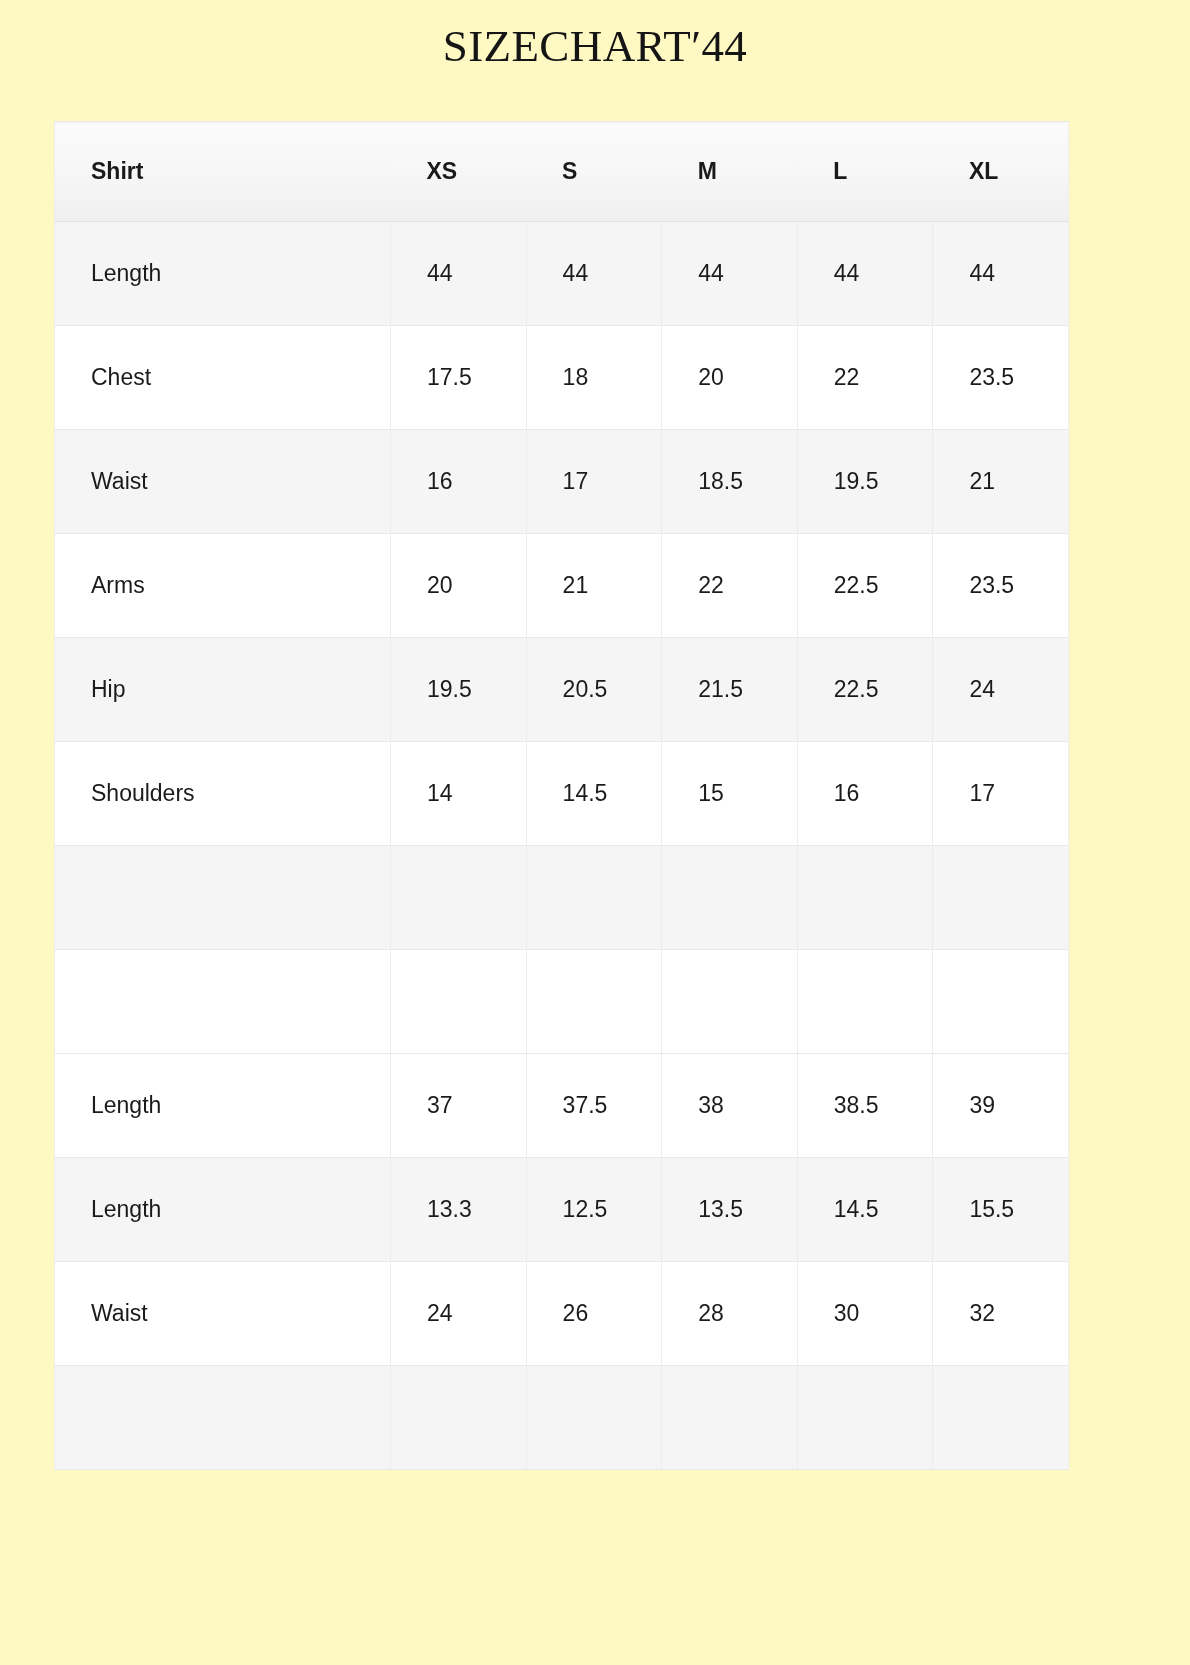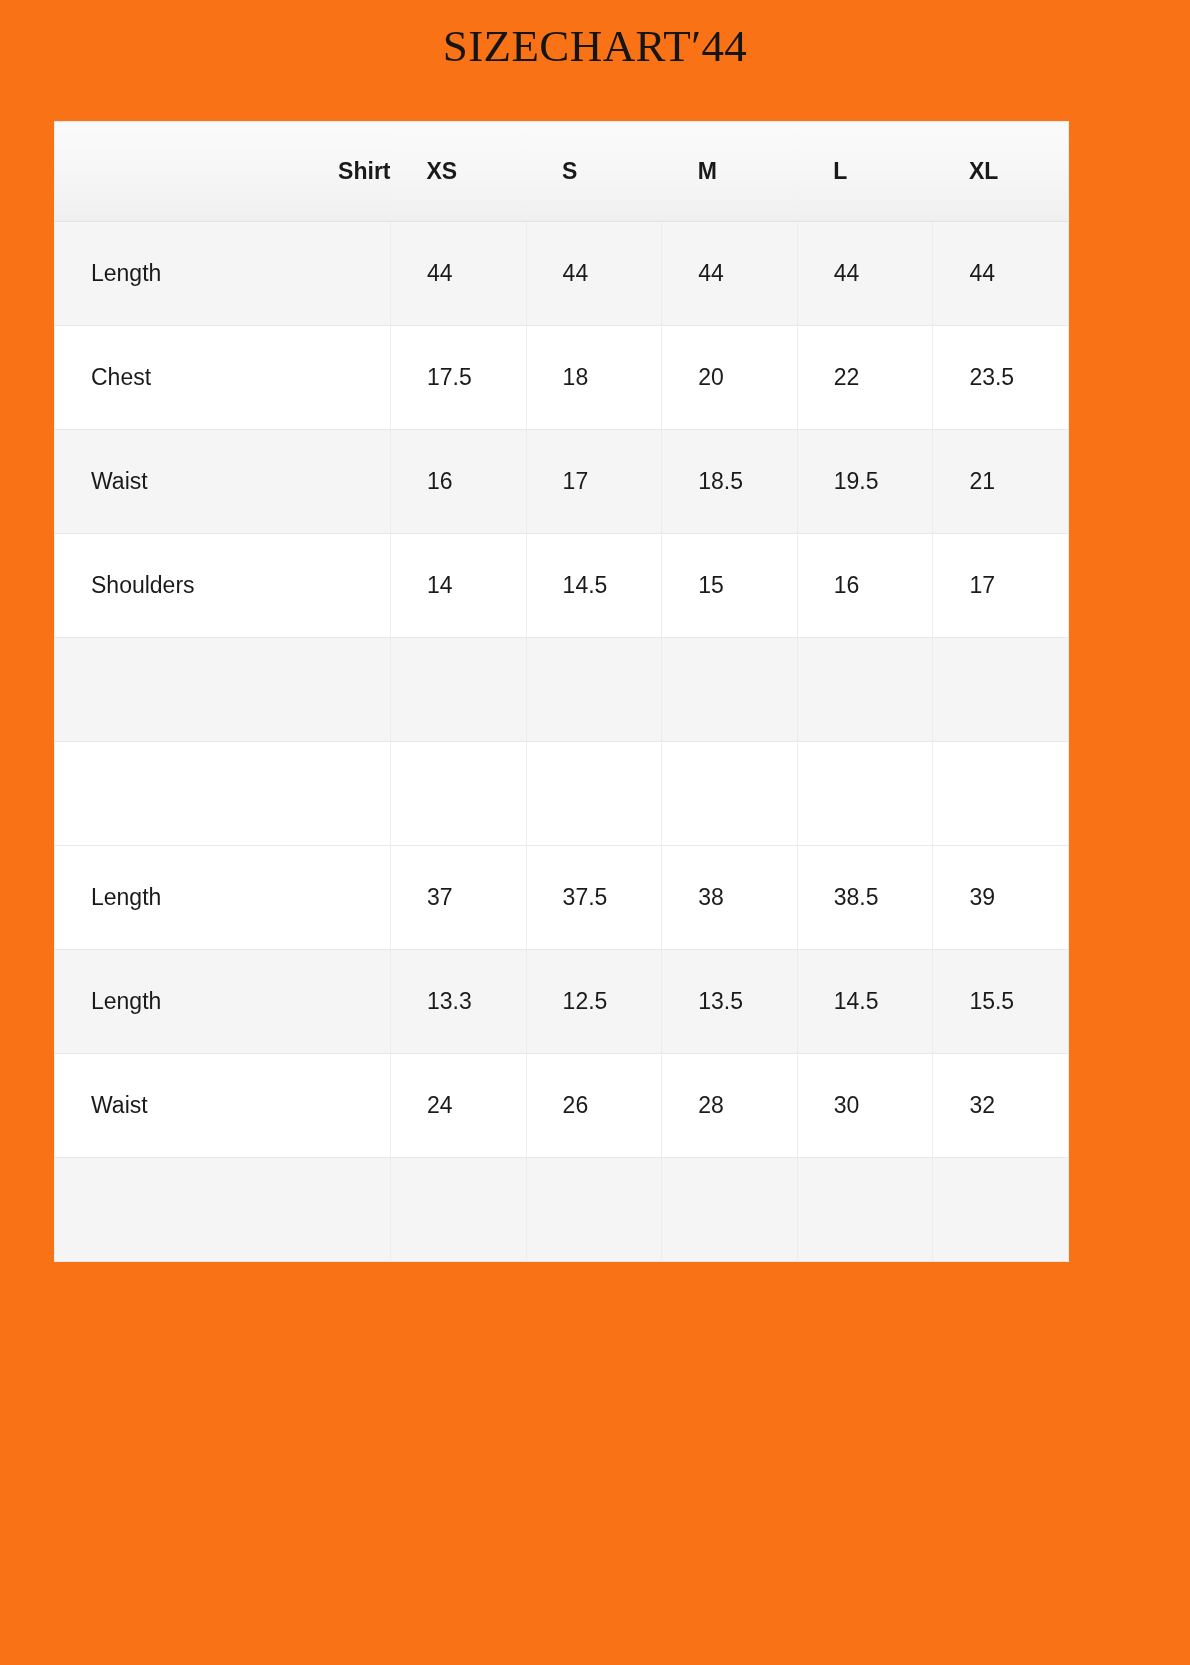--- a/index.html
+++ b/index.html
@@ -12,21 +12,21 @@
     height: 1665px;
     overflow: hidden;
     font-family: "Liberation Sans", sans-serif;
     -webkit-font-smoothing: antialiased;
   }
 
   .page {
     position: relative;
     width: 1190px;
     height: 1665px;
-    background: #f97316;
+    background: #fef9c3;
   }
 
   
   .title {
     position: absolute;
     top: 0;
     left: 0;
     width: 1190px;
     height: 92px;
     line-height: 92px;
@@ -66,21 +66,20 @@
     font-size: 23px;
     font-weight: 700;
     color: #1a1a1a;
     background: linear-gradient(to bottom, #fafafa 0%, #f7f7f7 45%, #efefef 100%);
     border-top: 1px solid #e8e8e8;
     border-bottom: 1px solid #e3e3e3;
     white-space: nowrap;
   }
   table.sizechart thead th.col-first {
     border-left: 1px solid #ededed;
-    text-align: right;
   }
   table.sizechart thead th.col-last {
     border-right: 1px solid #ededed;
   }
 
   
   table.sizechart tbody td {
     height: 104px;
     box-sizing: border-box;
     padding: 0 0 0 36px;
@@ -148,20 +147,36 @@
           </tr>
           <tr class="stripe-gray">
             <td class="col-first">Waist</td>
             <td>16</td>
             <td>17</td>
             <td>18.5</td>
             <td>19.5</td>
             <td>21</td>
           </tr>
           <tr class="stripe-white">
+            <td class="col-first">Arms</td>
+            <td>20</td>
+            <td>21</td>
+            <td>22</td>
+            <td>22.5</td>
+            <td>23.5</td>
+          </tr>
+          <tr class="stripe-gray">
+            <td class="col-first">Hip</td>
+            <td>19.5</td>
+            <td>20.5</td>
+            <td>21.5</td>
+            <td>22.5</td>
+            <td>24</td>
+          </tr>
+          <tr class="stripe-white">
             <td class="col-first">Shoulders</td>
             <td>14</td>
             <td>14.5</td>
             <td>15</td>
             <td>16</td>
             <td>17</td>
           </tr>
           <tr class="stripe-gray">
             <td class="col-first empty"></td>
             <td class="empty"></td>

